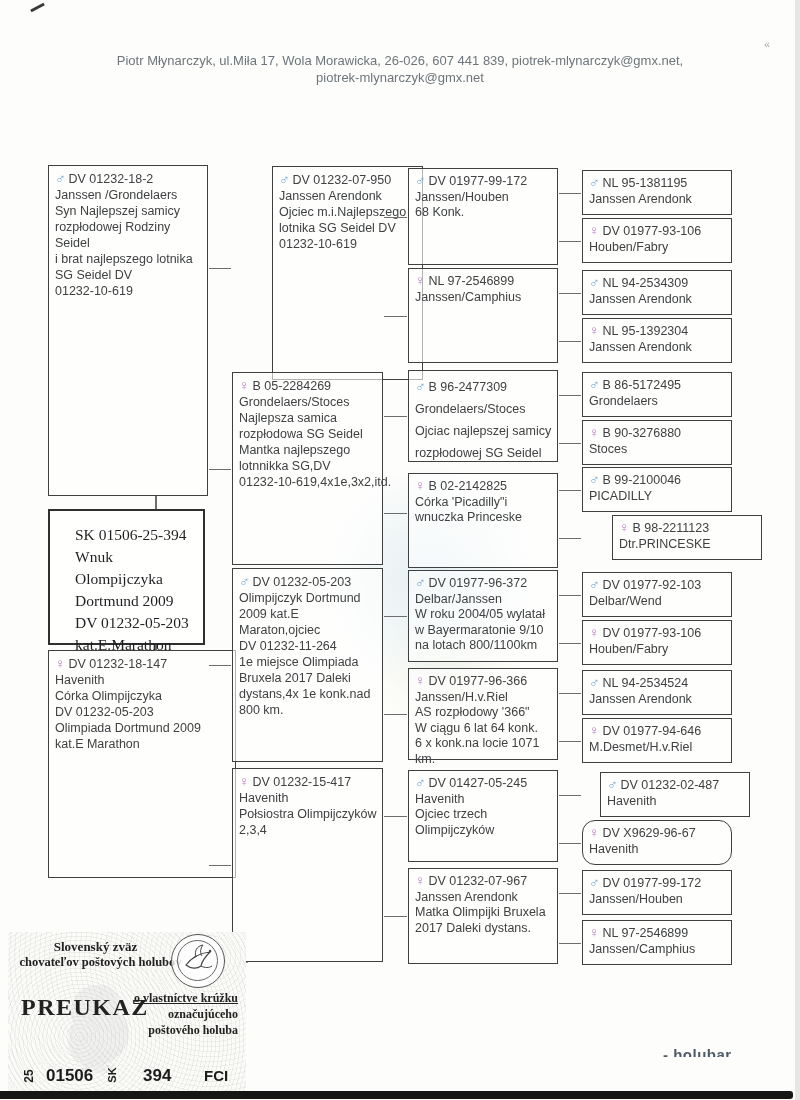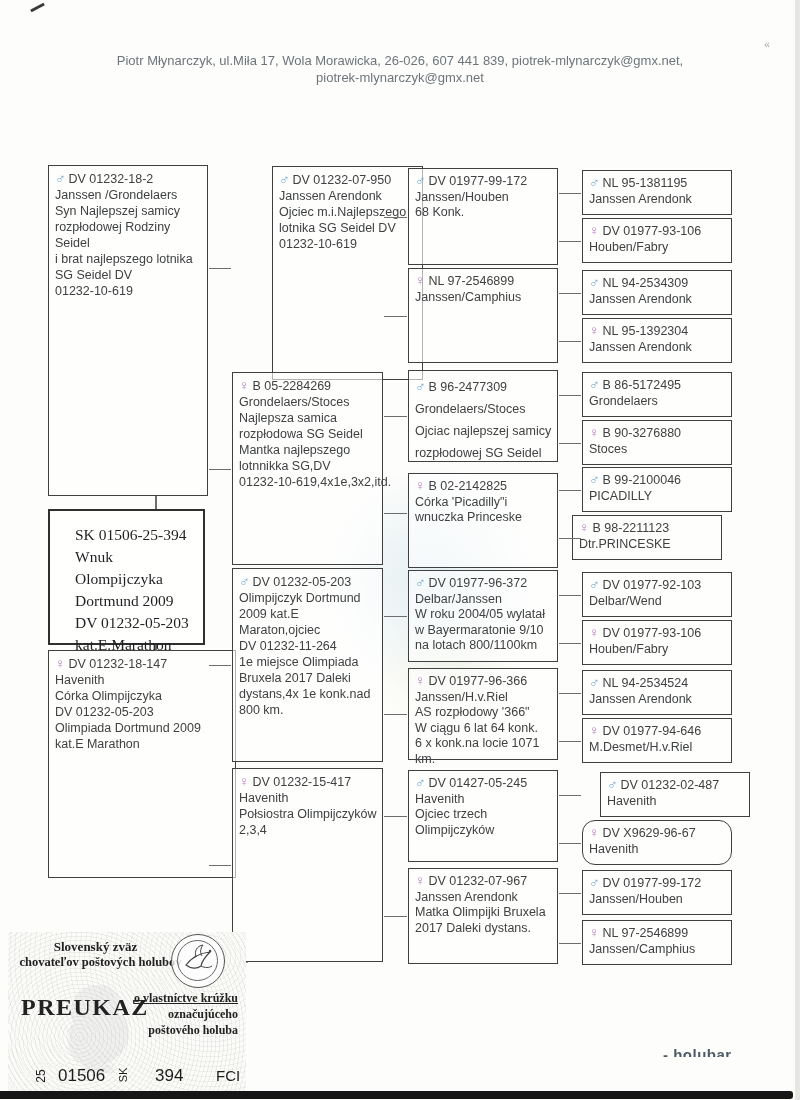--- a/index.html
+++ b/index.html
@@ -37,21 +37,21 @@
   .stamp-org1{position:absolute;left:0;top:7px;width:175px;text-align:center;font-weight:bold;font-size:13px;}
   .stamp-org2{position:absolute;left:0;top:23px;width:185px;text-align:center;font-weight:bold;font-size:12.5px;}
   .seal{position:absolute;left:163px;top:2px;width:54px;height:54px;border:1.5px solid #555;
         border-radius:50%;box-sizing:border-box;background:rgba(255,255,255,.8);}
   .seal-inner{position:absolute;left:5px;top:5px;width:41px;height:41px;border:1px solid #666;
         border-radius:50%;box-sizing:border-box;}
   .stamp-title{position:absolute;left:13px;top:62px;font-weight:bold;font-size:24px;letter-spacing:1.5px;}
   .stamp-sub{position:absolute;right:8px;top:58px;width:126px;text-align:right;font-weight:bold;
              font-size:12px;line-height:16px;}
   .stamp-sub .u{text-decoration:underline;}
-  .stamp-code{position:absolute;left:12px;top:132px;width:238px;height:26px;font-weight:normal;
+  .stamp-code{position:absolute;left:0;top:132px;width:238px;height:26px;font-weight:bold;
               font-family:"Liberation Sans","DejaVu Sans",sans-serif;color:#1c1c1c;}
   .stamp-code span{position:absolute;display:inline-block;}
   .code-rot{transform:rotate(-90deg);font-size:12px;}
   .pigeon-wm{position:absolute;left:45px;top:45px;opacity:.2;}
   .holubar-clip{position:absolute;left:663px;top:1046px;height:11px;overflow:hidden;}
   .holubar-clip span{font-weight:bold;font-size:15px;color:#4d5a68;letter-spacing:.5px;}
   .bottom-bar{position:absolute;left:0;top:1091px;width:793px;height:8px;background:#161616;border-radius:0 3px 3px 0;}
   .seal-line{position:absolute;left:220px;top:962px;width:28px;height:1px;background:#9a9a9a;}
 </style>
 </head>
@@ -191,21 +191,21 @@
         <div class="bline">Grondelaers</div>
       </div>
       <div class="pbox" style="left: 582px; top: 420px; width: 150px; height: 45px; padding-top: 3px;">
         <div class="bline"><span class="sex female" style="color: rgb(189, 132, 197);">♀</span><span>B 90-3276880</span></div>
         <div class="bline">Stoces</div>
       </div>
       <div class="pbox" style="left: 582px; top: 467px; width: 150px; height: 45px; padding-top: 3px;">
         <div class="bline"><span class="sex male" style="color: rgb(111, 168, 212);">♂</span><span>B 99-2100046</span></div>
         <div class="bline">PICADILLY</div>
       </div>
-      <div class="pbox" style="left: 572px; top: 515px; width: 150px; height: 45px; padding-top: 3px;">
+      <div class="pbox" style="left: 612px; top: 515px; width: 150px; height: 45px; padding-top: 3px;">
         <div class="bline"><span class="sex female" style="color: rgb(189, 132, 197);">♀</span><span>B 98-2211123</span></div>
         <div class="bline">Dtr.PRINCESKE</div>
       </div>
       <div class="pbox" style="left: 582px; top: 572px; width: 150px; height: 45px; padding-top: 3px;">
         <div class="bline"><span class="sex male" style="color: rgb(111, 168, 212);">♂</span><span>DV 01977-92-103</span></div>
         <div class="bline">Delbar/Wend</div>
       </div>
       <div class="pbox" style="left: 582px; top: 620px; width: 150px; height: 45px; padding-top: 3px;">
         <div class="bline"><span class="sex female" style="color: rgb(189, 132, 197);">♀</span><span>DV 01977-93-106</span></div>
         <div class="bline">Houben/Fabry</div>

